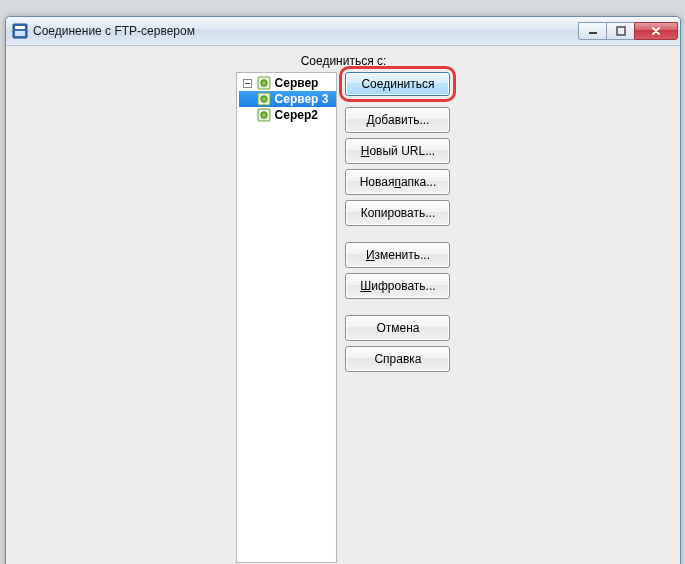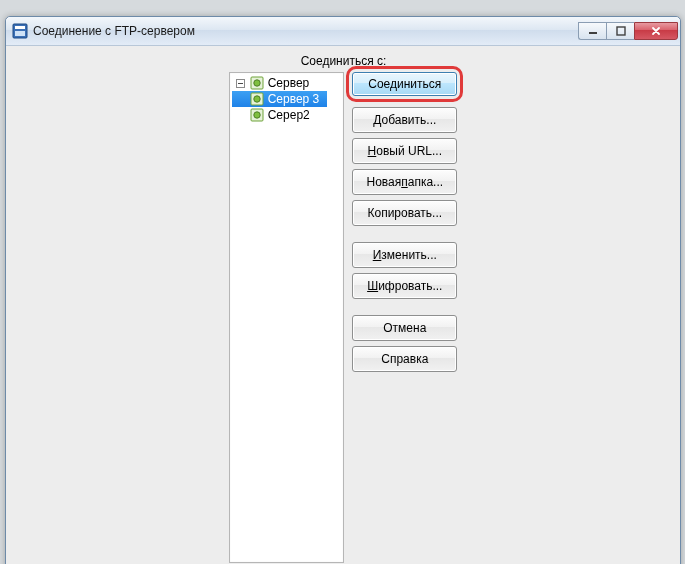--- a/index.html
+++ b/index.html
@@ -96,21 +96,22 @@
   }
   .tree-box {
     flex: 1;
     background: #ffffff;
     border: 1px solid #b6b6b6;
     box-shadow: inset 0 0 1px rgba(0,0,0,0.15);
     overflow: auto;
     position: relative;
   }
   .tree {
-    padding: 2px 16px 2px 2px;
+    padding: 2px 0 2px 2px;
+    font-weight: bold;
   }
   .tree-item {
     display: flex;
     align-items: center;
     height: 16px;
     line-height: 16px;
     font-size: 12px;
     color: #000;
     white-space: nowrap;
     padding-right: 4px;

